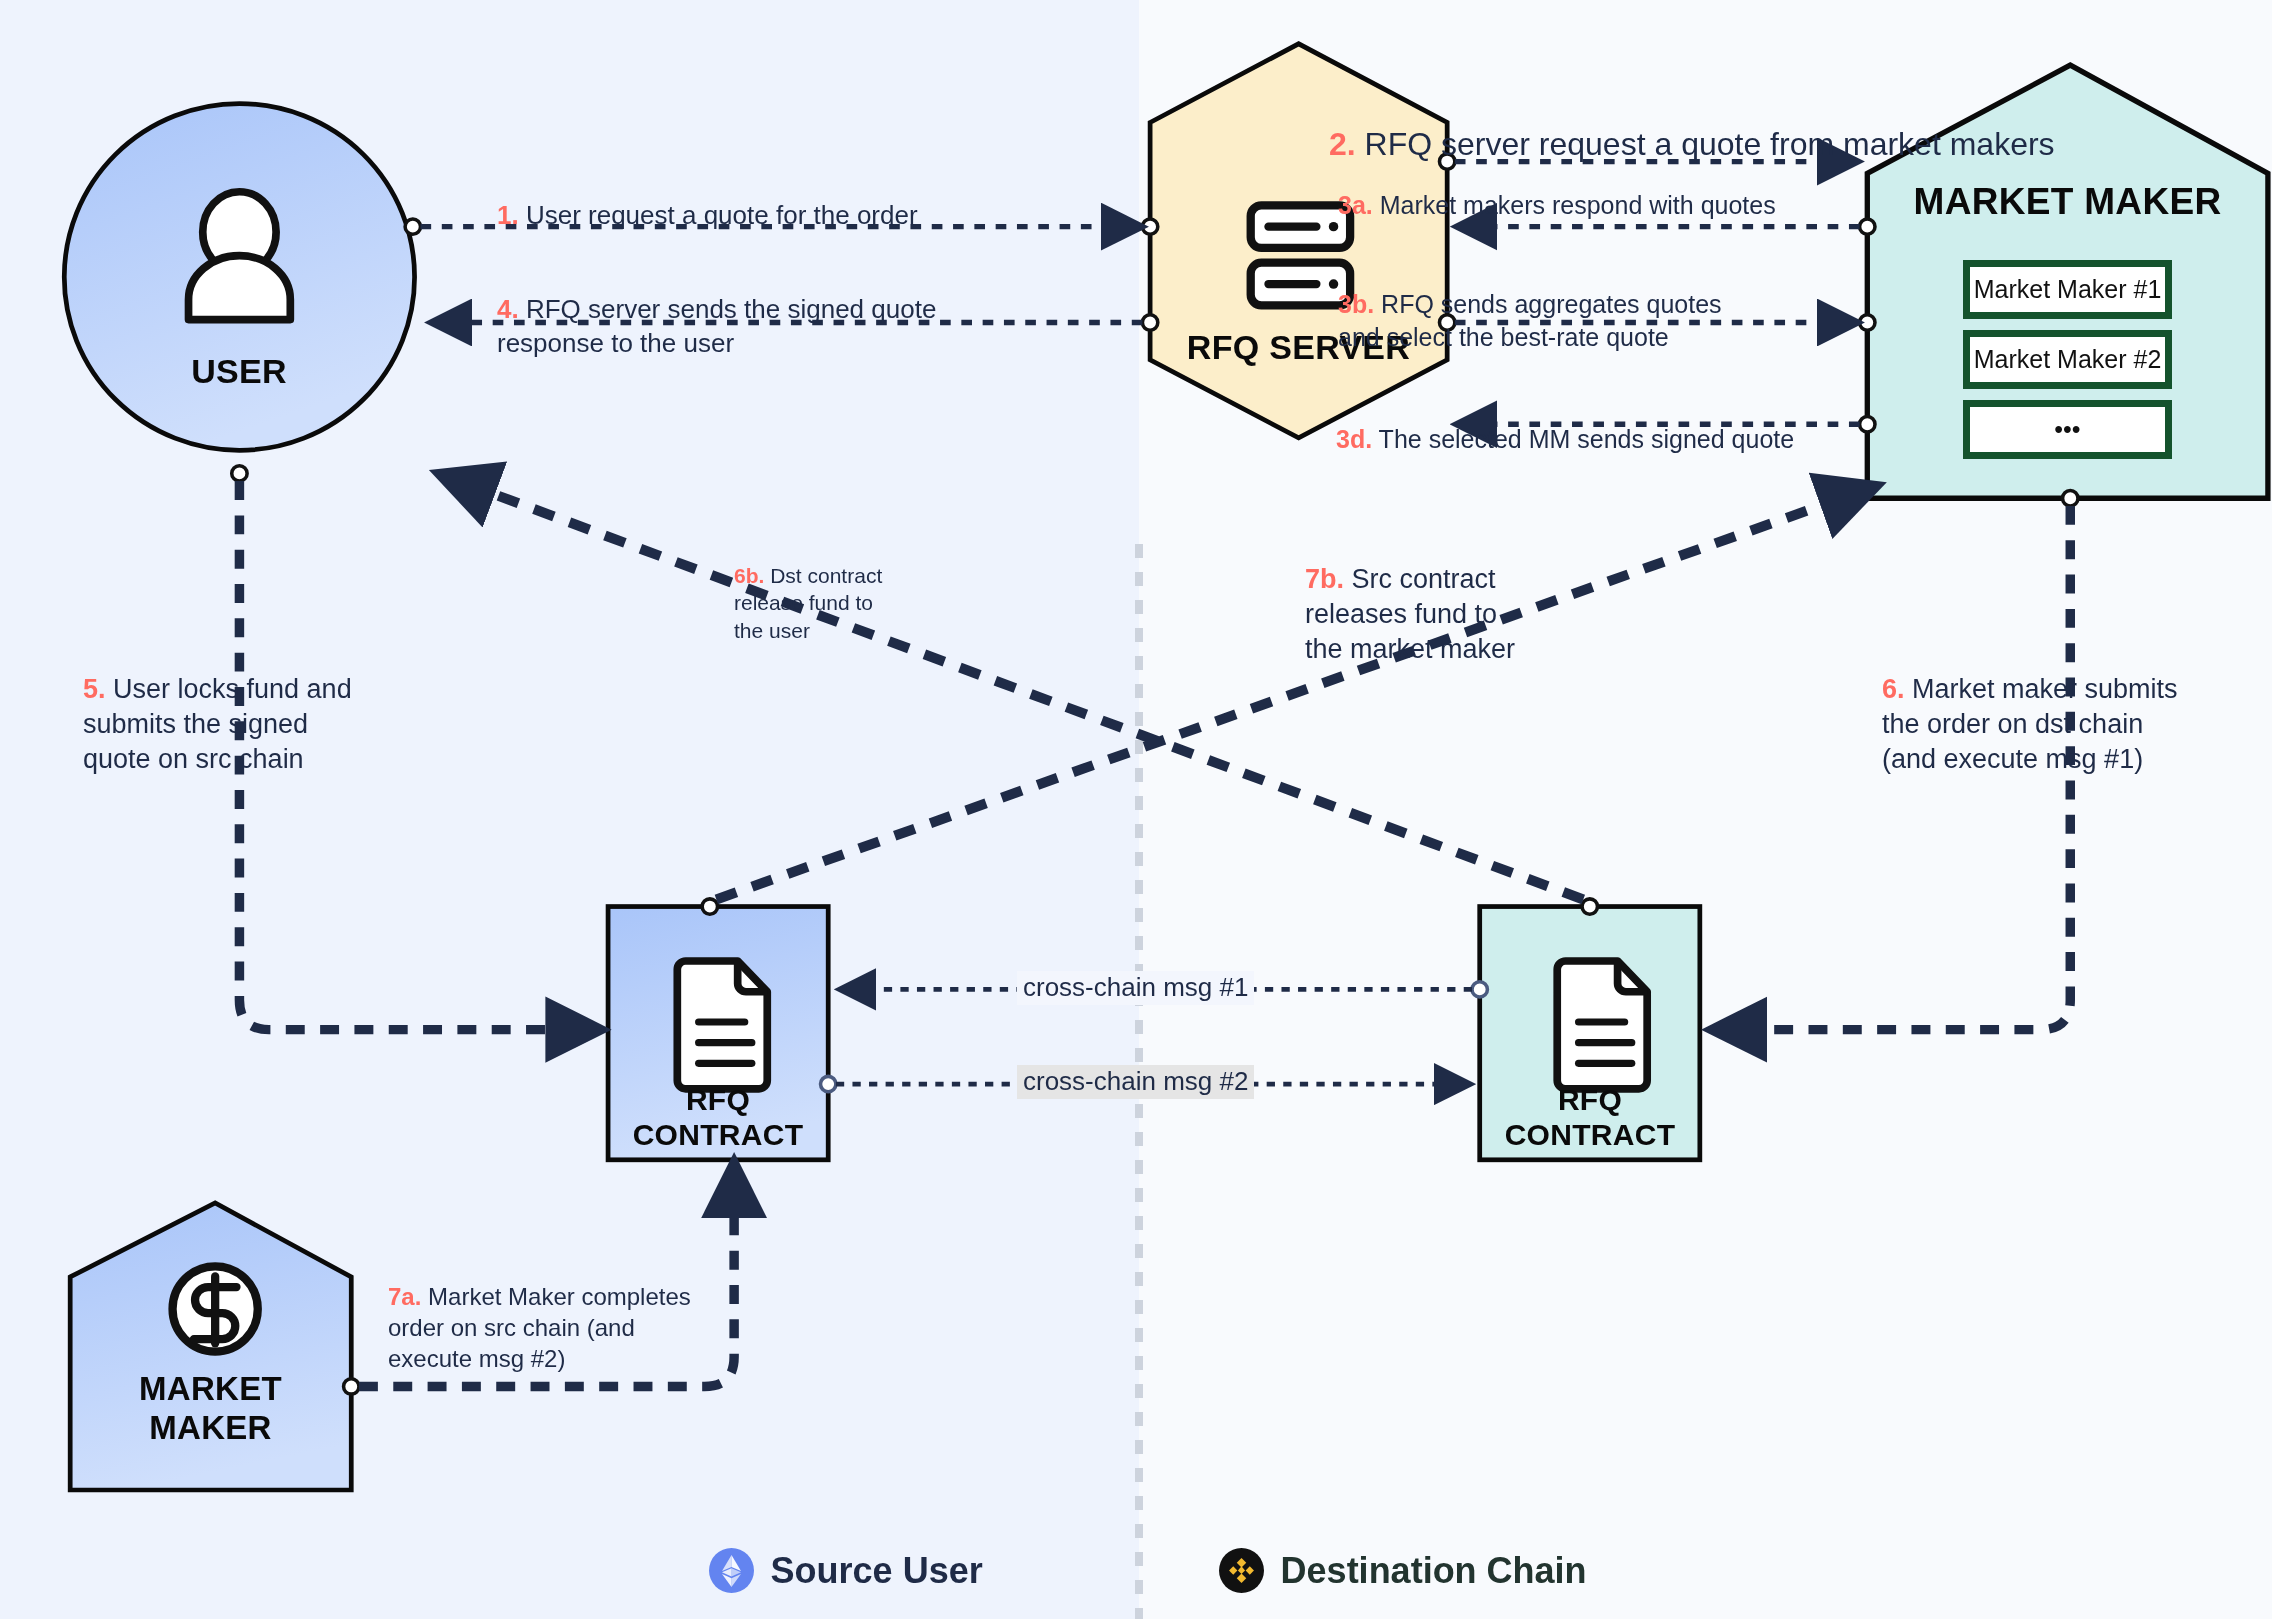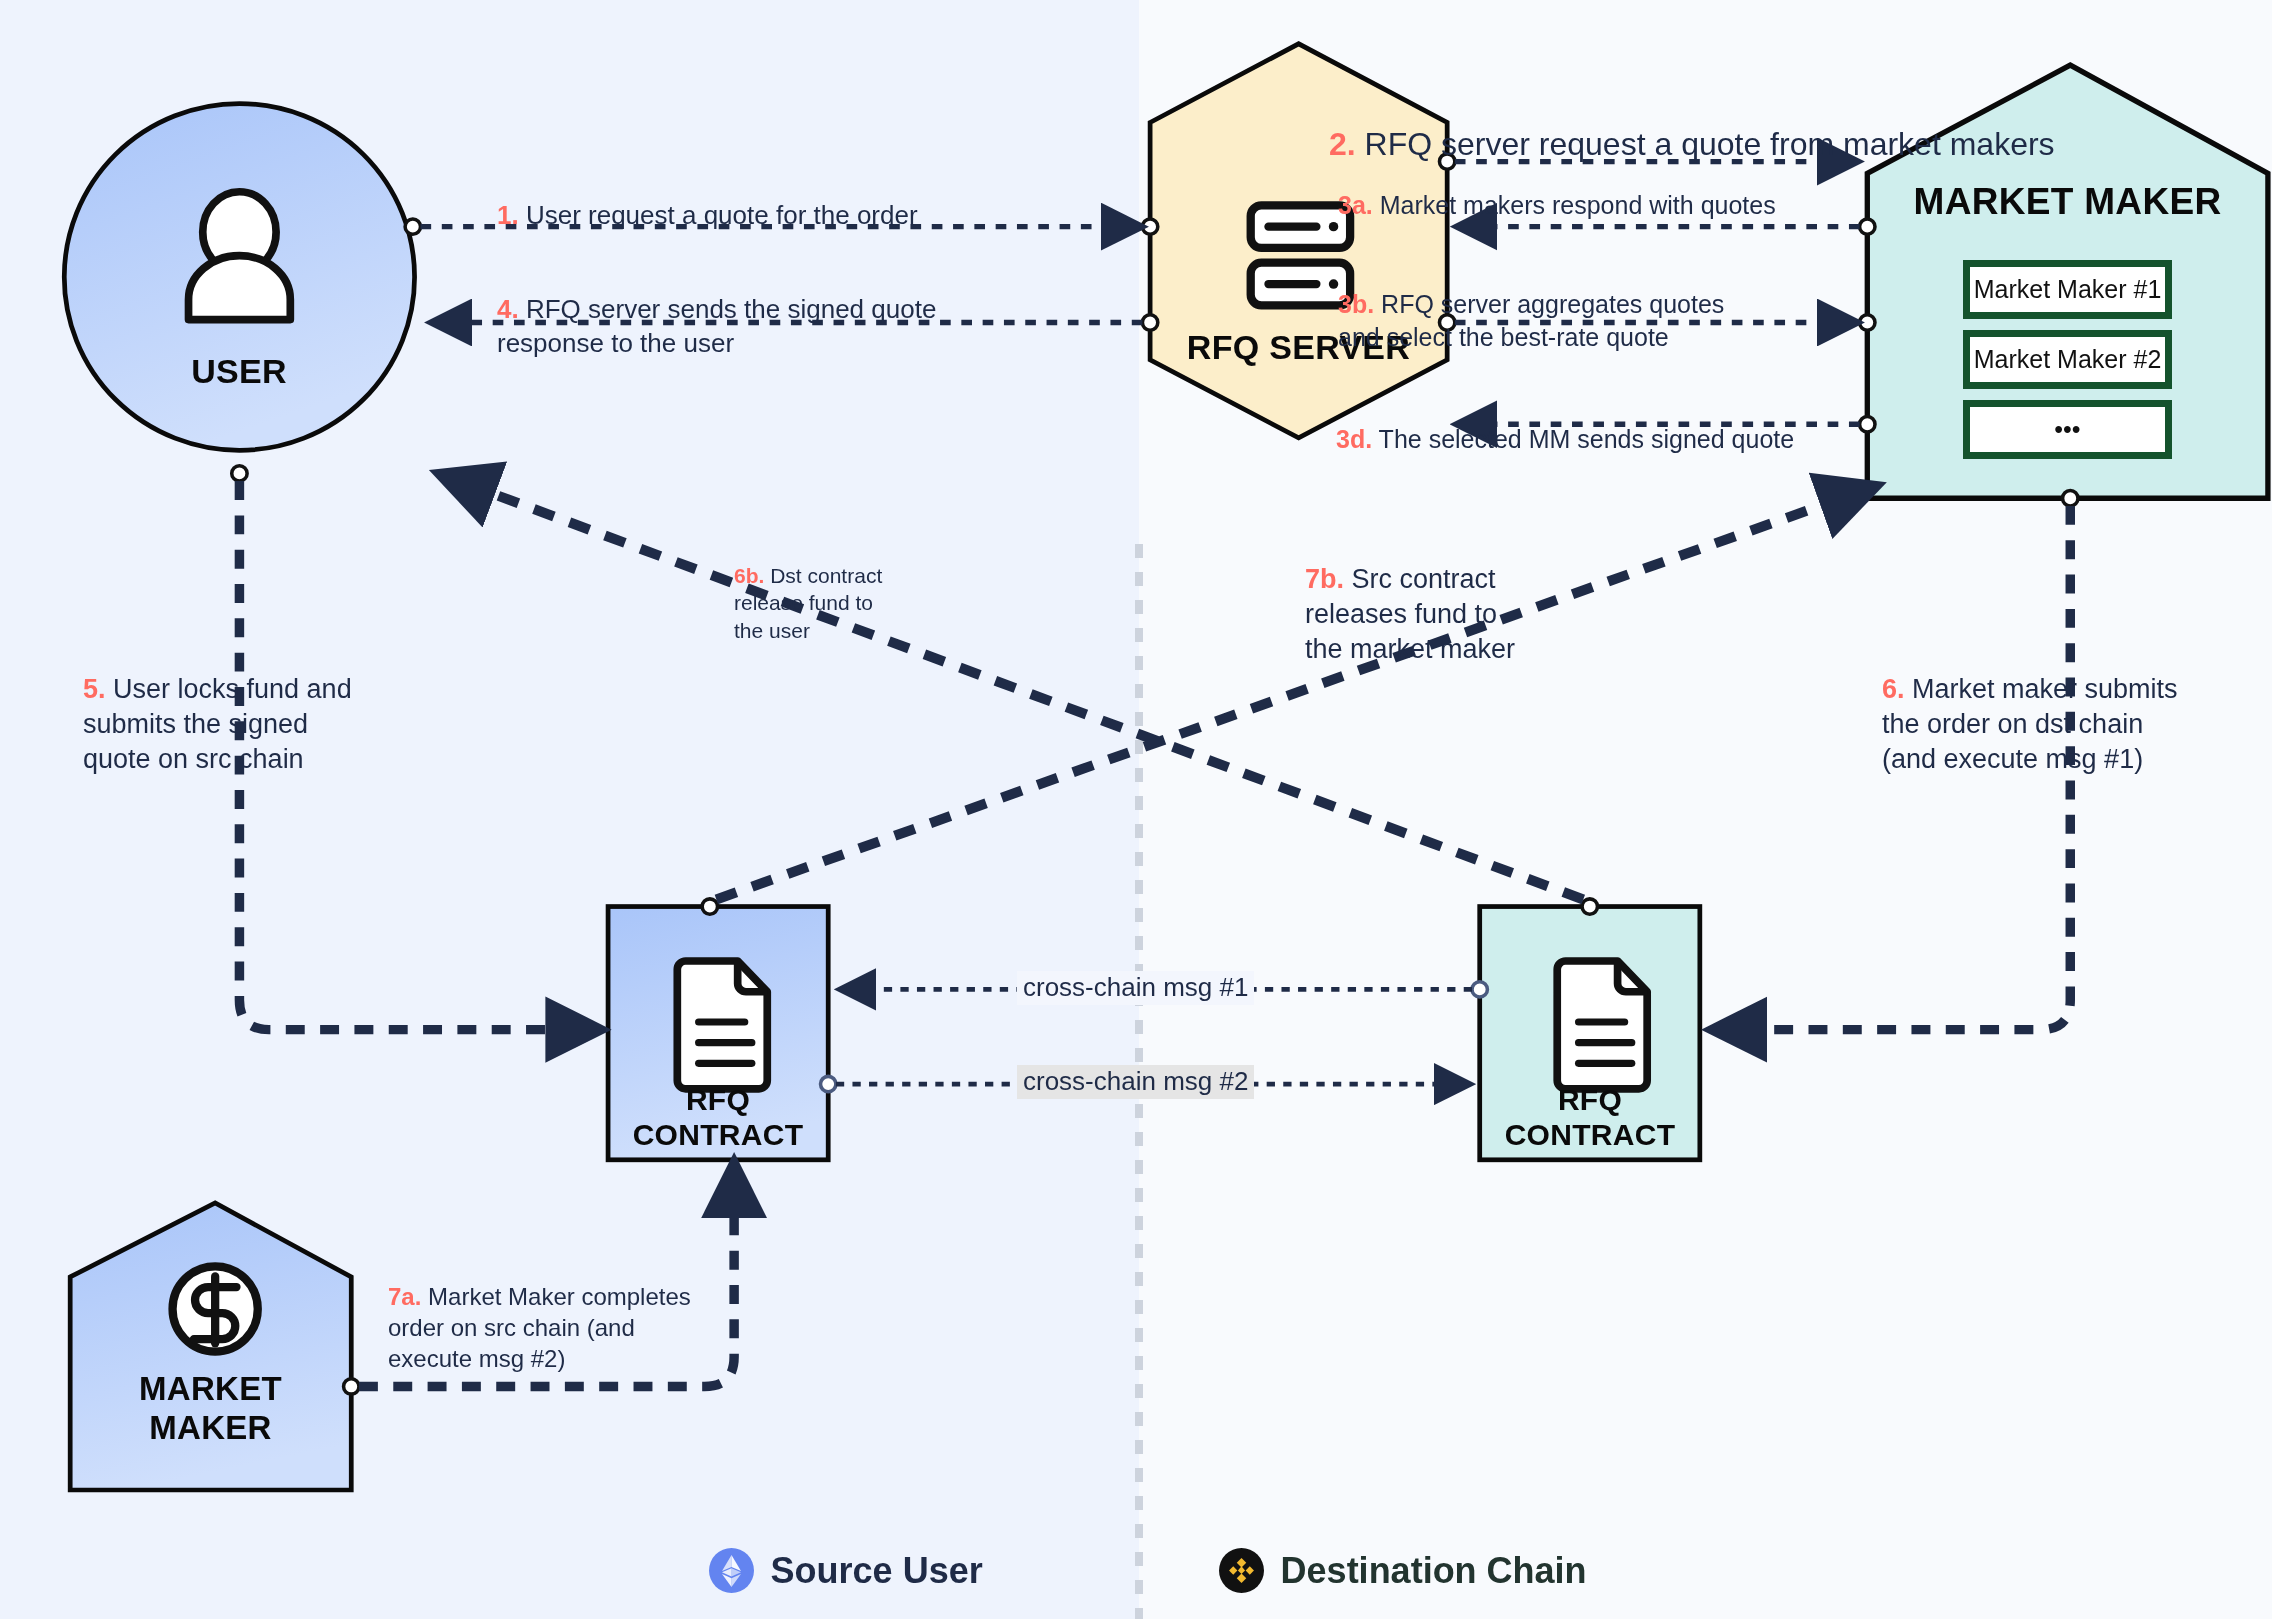--- a/index.html
+++ b/index.html
@@ -181,21 +181,21 @@
 
   <div class="lbl" style="left:1329px;top:124px;font-size:32px;">
     <span class="num">2.</span><span> RFQ server request a quote from market makers</span>
   </div>
 
   <div class="lbl" style="left:1338px;top:189px;font-size:25px;text-align:center;">
     <span class="num">3a.</span><span> Market makers respond with quotes</span>
   </div>
 
   <div class="lbl" style="left:1338px;top:288px;font-size:25px;">
-    <span class="num">3b.</span><span> RFQ server aggregates quotes</span>
+    <span class="num">3b.</span><span> RFQ sends aggregates quotes</span>
     <div>and select the best-rate quote</div>
   </div>
 
   <div class="lbl" style="left:1336px;top:423px;font-size:25px;">
     <span class="num">3d.</span><span> The selected MM sends signed quote</span>
   </div>
 
   <div class="lbl" style="left:83px;top:672px;font-size:27px;width:367px;">
     <span class="num">5.</span><span> User locks fund and</span>
     <div>submits the signed</div>

